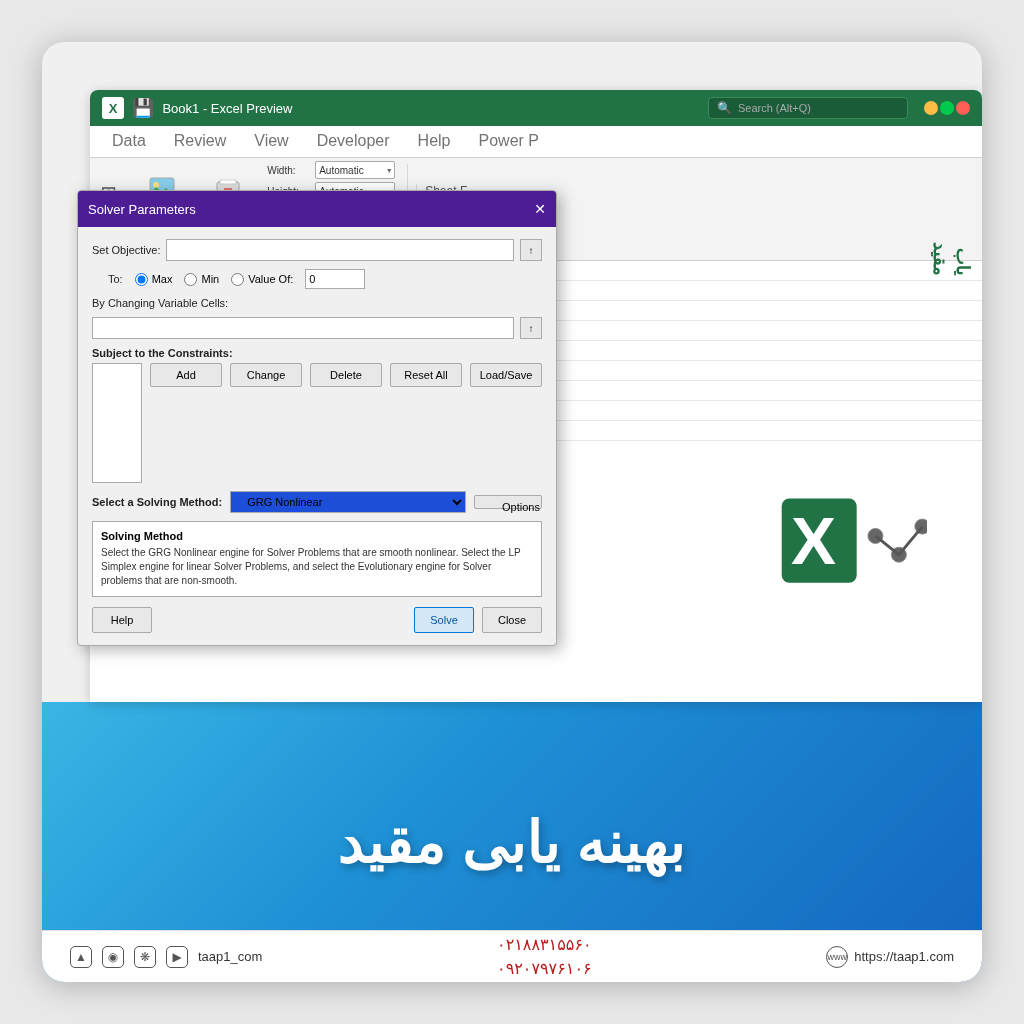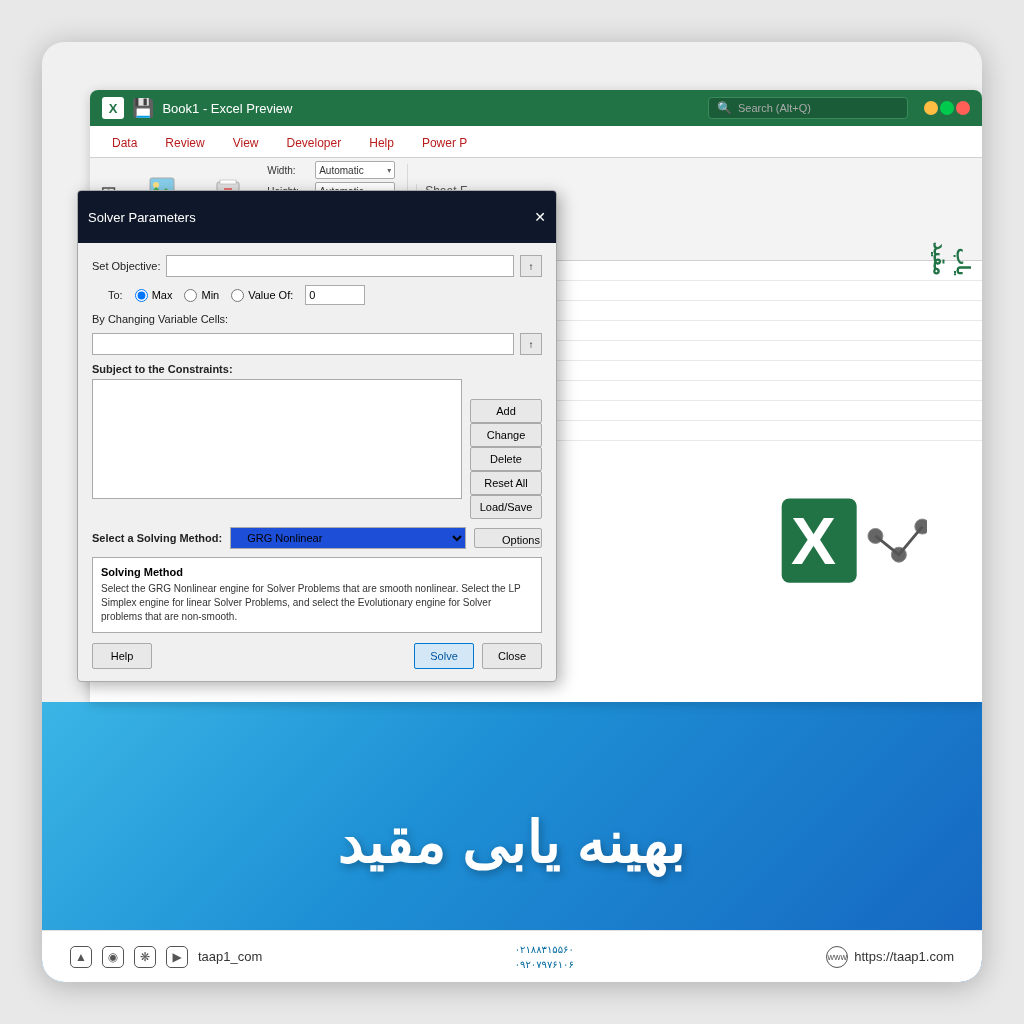--- a/index.html
+++ b/index.html
@@ -93,22 +93,22 @@
     .ribbon-tabs {
       display: flex;
       padding: 0 8px;
       background: #fff;
       border-bottom: 1px solid #d0d0d0;
       height: 32px;
       align-items: flex-end;
     }
     .ribbon-tab {
       padding: 6px 14px 5px;
-      font-size: 12px;
-      color: #b91c1c;
+      font-size: 16px;
+      color: #737373;
       cursor: pointer;
       border-bottom: 2px solid transparent;
     }
     .ribbon-content {
       display: flex;
       align-items: center;
       padding: 4px 8px;
       gap: 8px;
       height: 80px;
       background: #f3f3f3;
@@ -252,23 +252,23 @@
       left: 35px;
       width: 480px;
       background: #f0f0f0;
       border: 1px solid #aaa;
       border-radius: 4px;
       box-shadow: 4px 4px 16px rgba(0,0,0,0.3);
       z-index: 10;
       font-size: 12px;
     }
     .dialog-titlebar {
-      background: #0f172a;
+      background: #4c1d95;
       color: #fff;
-      padding: 18px 10px;
+      padding: 10px 10px;
       display: flex;
       align-items: center;
       justify-content: space-between;
       border-radius: 3px 3px 0 0;
       font-size: 13px;
     }
     .dialog-close {
       cursor: pointer;
       font-size: 14px;
       color: #fff;
@@ -332,23 +332,22 @@
     }
     .constraints-list {
       flex: 1;
       height: 120px;
       background: #fff;
       border: 1px solid #aaa;
       overflow-y: auto;
     }
     .constraints-buttons {
       display: flex;
-      flex-direction: column;
-      gap: 0;
-      margin-top: 20px;
+      flex-direction: row;
+      gap: 8px;
     }
     .constraint-btn {
       width: 72px;
       height: 24px;
       background: #e8e8e8;
       border: 1px solid #aaa;
       border-radius: 2px;
       font-size: 11px;
       cursor: pointer;
       text-align: center;
@@ -382,21 +381,21 @@
     .select-wrapper select {
       width: 100%;
       height: 22px;
       border: 1px solid #aaa;
       background: #1d4ed8;
       font-size: 11px;
       padding: 0 12px;
     }
     .options-btn {
       width: 68px;
-      height: 20px;
+      height: 14px;
       background: #e8e8e8;
       border: 1px solid #aaa;
       border-radius: 2px;
       font-size: 11px;
       cursor: pointer;
       text-align: center;
       line-height: 22px;
       padding-left: 26px;
     }
     .solving-method-box {
@@ -495,22 +494,22 @@
       align-items: center;
       justify-content: center;
       font-size: 12px;
       color: #555;
     }
     .footer-text {
       font-size: 13px;
       color: #333;
     }
     .footer-contact {
-      font-size: 10px;
-      color: #0369a1;
+      font-size: 16px;
+      color: #b91c1c;
       text-align: right;
       direction: ltr;
       line-height: 1.5;
     }
     .footer-website {
       display: flex;
       align-items: center;
       gap: 6px;
       font-size: 13px;
       color: #333;

